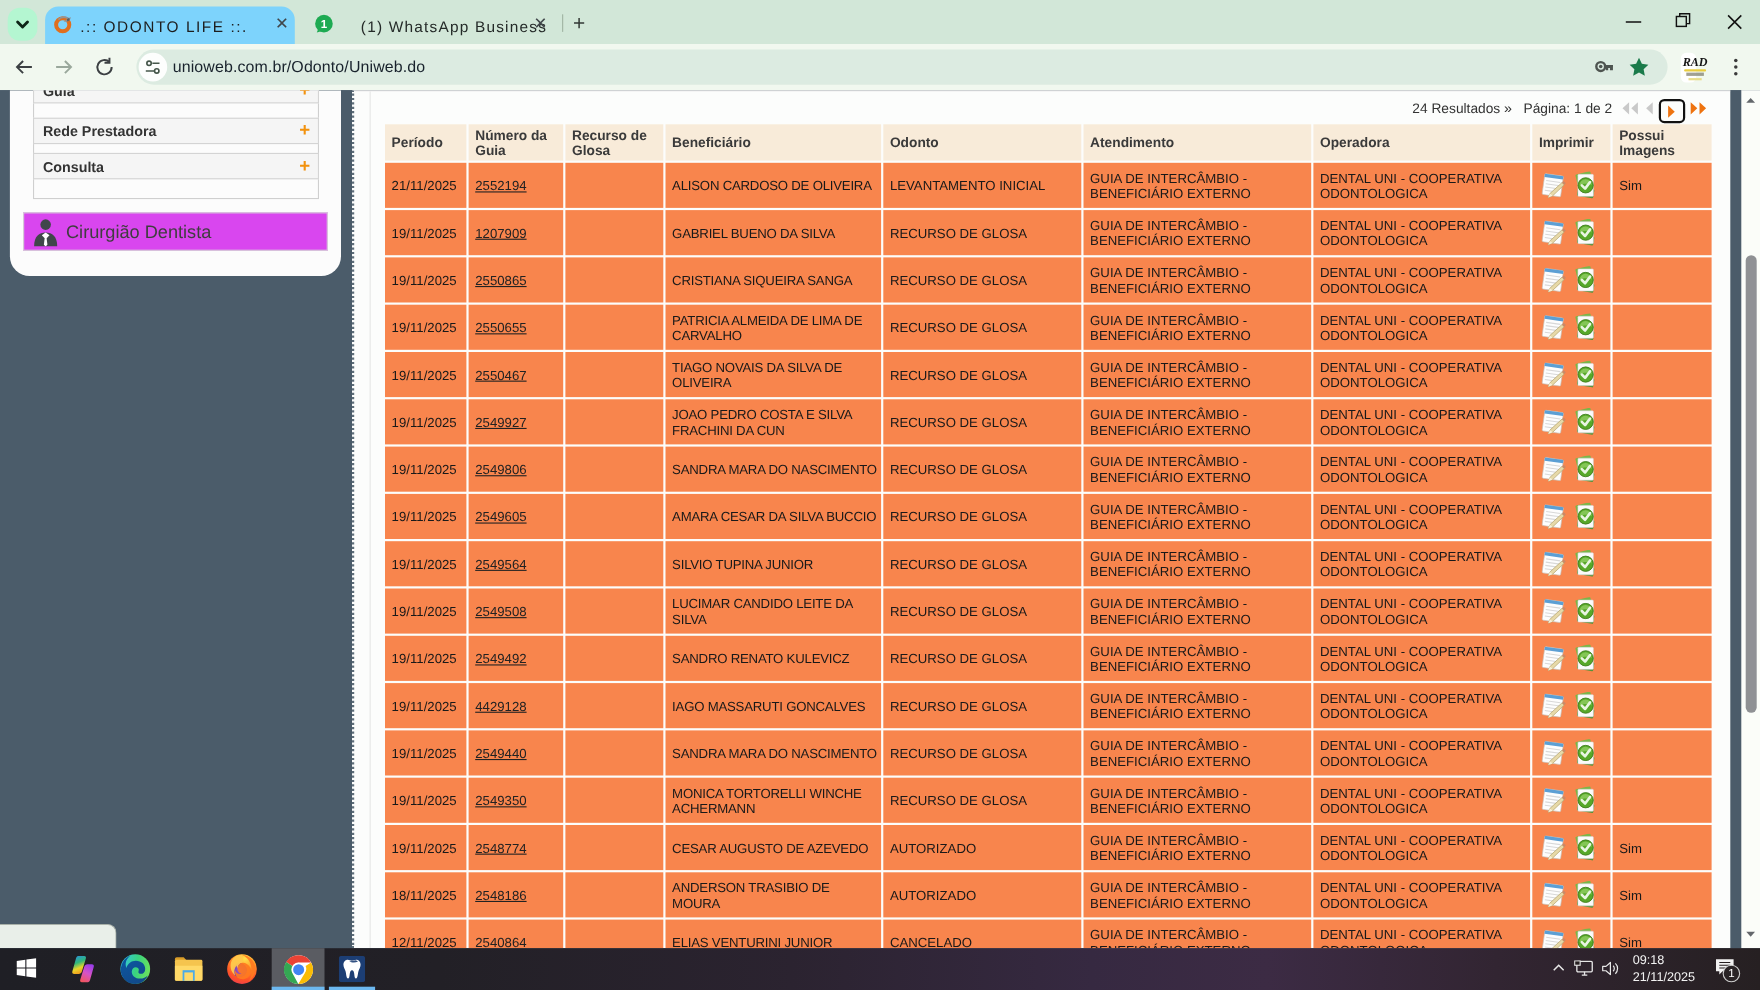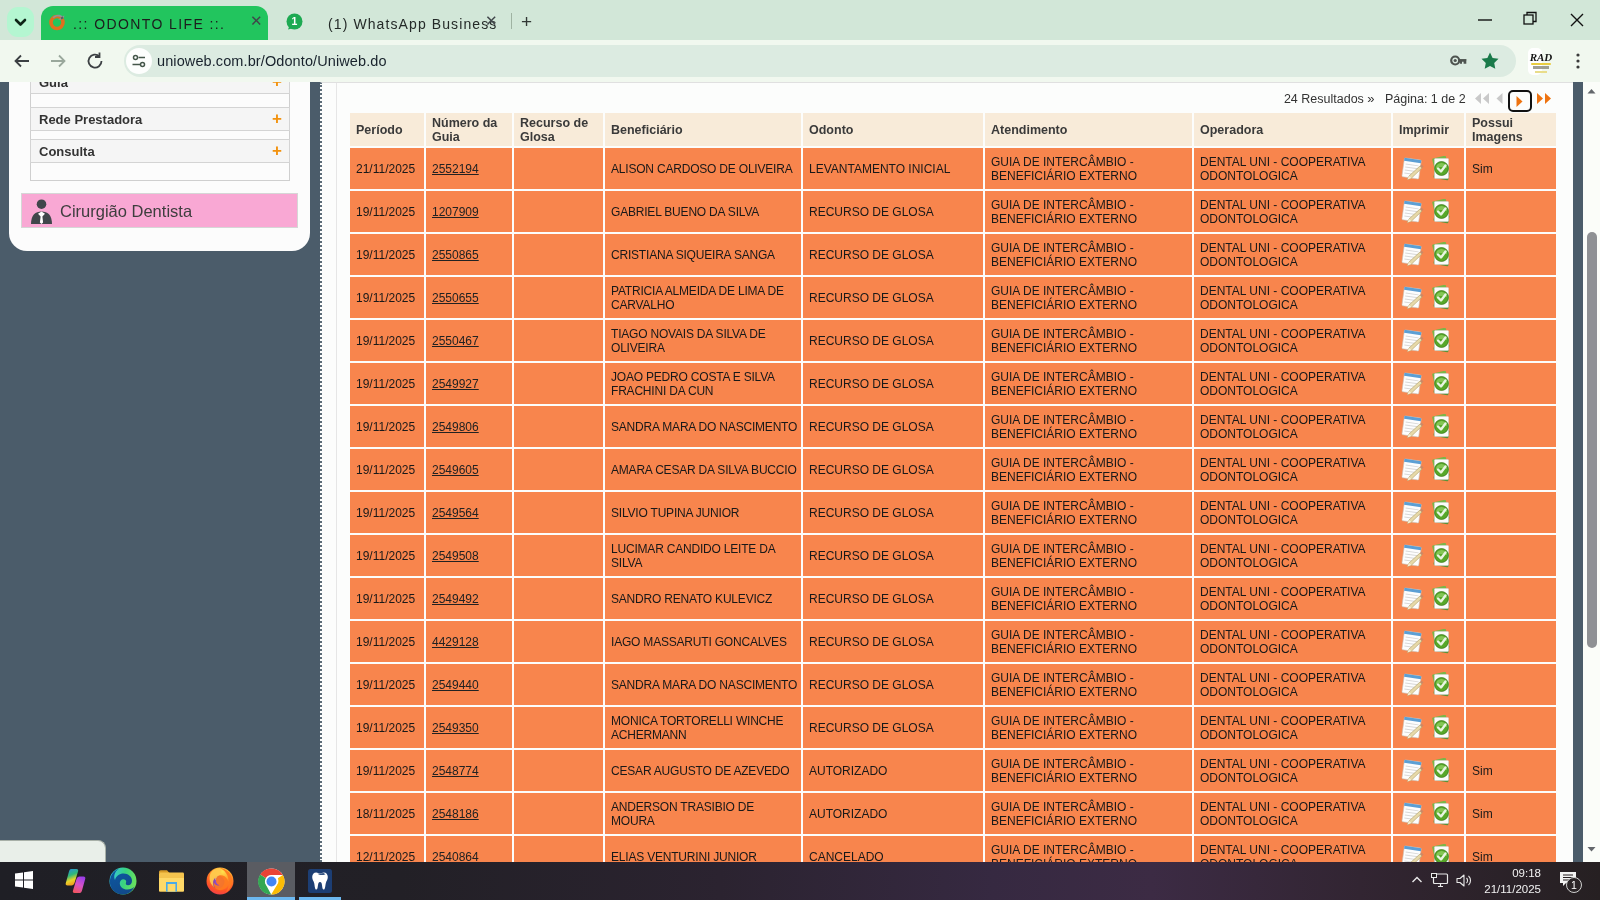--- a/index.html
+++ b/index.html
@@ -4,21 +4,21 @@
 <style>
   * { margin:0; padding:0; box-sizing:border-box; }
   html,body { width:1600px; height:900px; overflow:hidden; font-family:"Liberation Sans", sans-serif; }
   .abs { position:absolute; }
   body { position:relative; background:#4b5c6a; }
 
   
   #tabstrip { left:0; top:0; width:1600px; height:40px; background:#d2e7d8; }
   #chevbtn { left:7px; top:7px; width:27px; height:30px; border-radius:11px; background:#b4f6d1; }
   #chevbtn svg { position:absolute; left:7px; top:10px; }
-  #tab1 { left:41px; top:6px; width:227px; height:34px; background:#22c55e; border-radius:12px 12px 0 0; }
+  #tab1 { left:41px; top:6px; width:227px; height:34px; background:#7dd3fc; border-radius:12px 12px 0 0; }
   #tab1 .fav { position:absolute; left:8px; top:5px; }
   #tab1 .ttl { position:absolute; left:32px; top:10px; font-size:14px; letter-spacing:1.4px; color:#1d1d1d; }
   #tab1 .cls { position:absolute; left:209px; top:6px; font-size:15px; color:#40464a; }
   #tab2 { left:270px; top:8px; width:240px; height:32px; }
   #tab2 .fav { position:absolute; left:16px; top:5px; }
   #tab2 .ttl { position:absolute; left:40px; top:8px; font-size:14px; letter-spacing:1.1px; color:#242a28;margin-left:18px; }
   #tab2 .cls { position:absolute; left:215px; top:4px; font-size:15px; color:#40464a; }
   #tabsep { left:511px; top:13px; width:1px; height:16px; background:#9fb3a2; }
   #newtab { left:521px; top:11px; font-size:19px; color:#323835; font-weight:400; }
   .winbtn { top:0; width:46px; height:40px; color:#111; }
@@ -27,21 +27,21 @@
   #tunecirc { left:126px; top:48px; width:26px; height:26px; border-radius:13px; background:#fdfefd; }
   #urltext { left:157px; top:53px; font-size:14.5px; color:#18222c; letter-spacing:0.1px; }
 
   
   #page { left:0; top:82px; width:1583px; height:780px; background:#4b5c6a; overflow:hidden; }
   #sidebar { left:9px; top:0; width:301px; height:169px; background:#fcfcfc; border-radius:0 0 18px 18px; }
   #menuwrap { left:21px; top:-14px; width:260px; height:113px; border:1px solid #cfcfcf; }
   .mitem { left:21px; width:260px; height:24px; background:#f5f5f5; border:1px solid #d4d4d4; }
   .mitem .t { position:absolute; left:8px; top:4px; font-size:13px; font-weight:bold; color:#333; }
   .mitem .p { position:absolute; right:7px; top:1px; font-size:17px; font-weight:bold; color:#f2920e; }
-  #dentbox { left:12px; top:111px; width:277px; height:35px; background:#f9a8d4; border:1px solid #d6d6d6; }
+  #dentbox { left:12px; top:111px; width:277px; height:35px; background:#d946ef; border:1px solid #d6d6d6; }
   #dentbox .t { position:absolute; left:38px; top:8px; font-size:16.5px; color:#3e3e3e; }
   #content { left:320px; top:0; width:1253px; height:780px; background:#fcfdfc; border-left:2px dotted #5d6d79; border-top:1px solid #e0e0e0; }
   #vline { left:336px; top:1px; width:1px; height:779px; background:#e6e6e6; }
   #pager { right:30px; top:8px; height:18px; font-size:12.5px; color:#333; text-align:right; white-space:nowrap; }
   #statusbub { left:0; top:758px; width:106px; height:22px; background:#e9efe9; border-top:1px solid #a8b0a8; border-right:1px solid #a8b0a8; border-radius:0 8px 0 0; font-size:13px; color:#222; padding:19px 0 0 6px; }
 
   
   #tbl { position:absolute; left:26px; top:28px; border-collapse:separate; border-spacing:2px; table-layout:fixed; width:1210px; }
   #tbl th { background:#f8ebd9; height:33px; font-size:12.5px; color:#3a3a3a; text-align:left; vertical-align:middle; padding:0 4px 0 6px; font-weight:bold; }
   #tbl td { background:#f8854d; height:41px; font-size:12px; color:#191919; vertical-align:middle; padding:0 2px 0 6px; letter-spacing:0; white-space:nowrap; overflow:hidden; }
@@ -50,21 +50,21 @@
 
   
   #sbtrack { left:1583px; top:82px; width:17px; height:780px; background:#fbfdf9; }
   #sbthumb { left:1587px; top:232px; width:10px; height:416px; border-radius:5px; background:#8f9194; }
 
   
   #taskbar { left:0; top:862px; width:1600px; height:38px; background:linear-gradient(90deg,#1f1f25 0%,#222026 25%,#2b2330 45%,#362941 62%,#3c2b44 72%,#322532 85%,#262022 100%); }
   #chrbox { left:247px; top:0; width:48px; height:38px; background:#5a5c62; }
   .bline { top:35px; height:3px; background:#6cb8f0; }
   #tray { right:0; top:0; width:230px; height:38px; color:#eee; }
-  #clk { position:absolute; right:59px; top:3px; text-align:right; font-size:11.5px; line-height:16px; color:#f2f2f2; }
+  #clk { position:absolute; right:59px; top:3px; text-align:left; font-size:11.5px; line-height:16px; color:#f2f2f2; }
 </style>
 </head>
 <body>
   <svg width="0" height="0" style="position:absolute">
     <defs>
       <g id="np">
         <g transform="rotate(8 11 13)">
           <rect x="2" y="3" width="17" height="19" rx="1" fill="#fdfdfd" stroke="#c9c2b8" stroke-width="0.6"></rect>
           <rect x="2" y="3" width="17" height="3" fill="#5c9fd4"></rect>
           <path d="M4 9 H17 M4 12 H17 M4 15 H17 M4 18 H13" stroke="#d8d8d8" stroke-width="1"></path>

